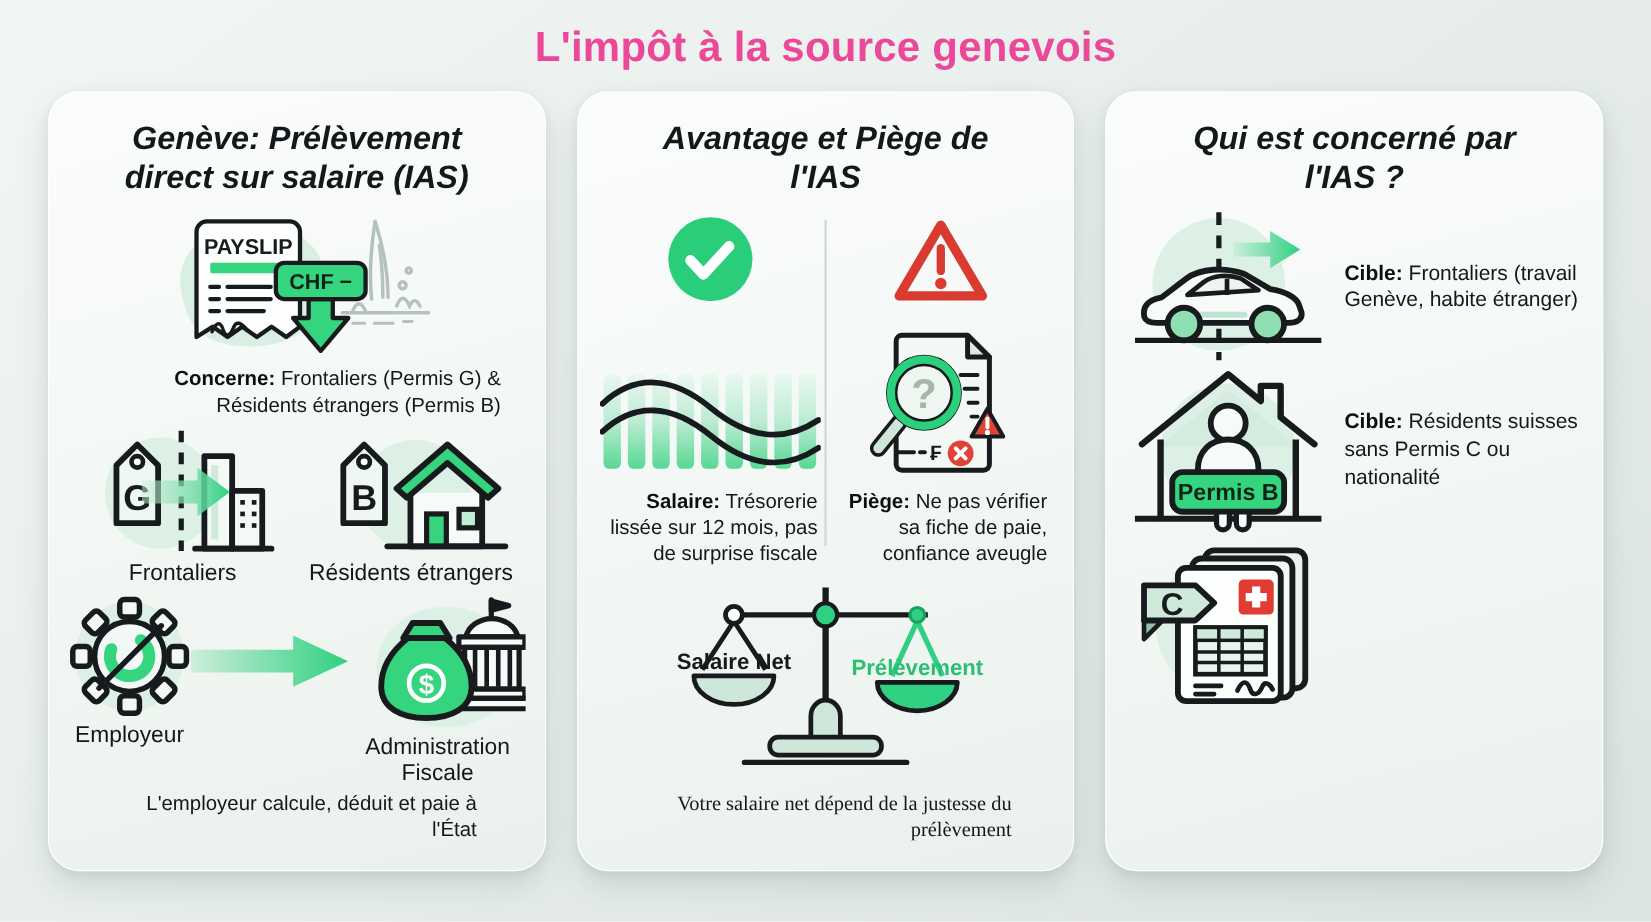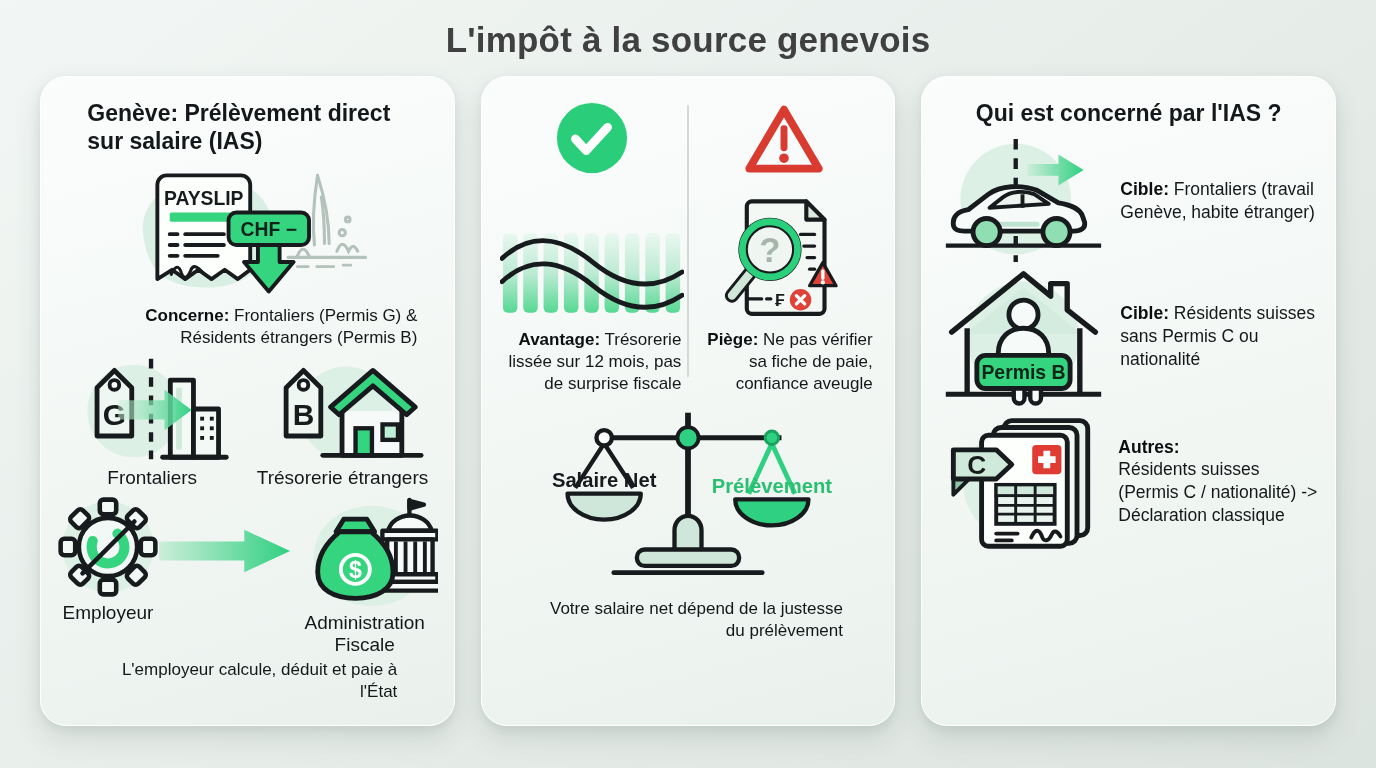--- a/index.html
+++ b/index.html
@@ -3,31 +3,31 @@
 <meta charset="utf-8">
 <style>
   html,body{margin:0;padding:0;}
   body{
     width:1376px;height:768px;overflow:hidden;
     background:linear-gradient(145deg,#f2f6f4 0%,#e6ede9 55%,#dce4e0 100%);
     font-family:"Liberation Sans",sans-serif;color:#15181a;
   }
   .title{
     text-align:center;font-size:35px;font-weight:bold;margin:20px 0 16px;
-    letter-spacing:.2px;color:#404040;
+    letter-spacing:.2px;color:#ec4899;
   }
   .cards{display:flex;gap:26px;padding:0 40px;height:650px;}
   .card{
     flex:1;box-sizing:border-box;overflow:hidden;
     background:linear-gradient(165deg,#fbfdfc 0%,#f1f6f3 60%,#eaf1ed 100%);
     border:1px solid #ffffff;border-radius:26px;
     box-shadow:0 12px 26px rgba(70,95,82,.16),0 3px 8px rgba(70,95,82,.08);
     padding:18px 16px;display:flex;flex-direction:column;align-items:center;
   }
-  .card h2{font-size:23px;font-weight:bold;line-height:1.22;margin:4px 0 8px;max-width:320px;}
+  .card h2{font-size:27px;font-weight:bold;text-align:center;line-height:1.22;margin:4px 0 8px;max-width:320px;font-style:italic;}
   .body-text{font-size:17px;line-height:1.3;text-align:right;margin:4px 0;max-width:340px;}
   .icon-caption{font-size:19px;font-weight:normal;text-align:center;line-height:1.12;margin-top:4px;}
   svg text{font-family:"Liberation Sans",sans-serif;}
 
   
   .pair-row{display:flex;justify-content:space-between;width:100%;margin-top:2px;}
   .pair-row figure{margin:0;display:flex;flex-direction:column;align-items:center;flex:1;}
   .flow-row{display:flex;justify-content:space-between;align-items:flex-start;width:100%;margin-top:8px;}
   .flow-item{display:flex;flex-direction:column;align-items:center;}
   .flow-arrow{margin-top:30px;}
@@ -134,21 +134,21 @@
             <rect x="98" y="76" width="17" height="28" fill="#35d57f" stroke="#181b1d" stroke-width="4.5"></rect>
             <rect x="126" y="72" width="16" height="16" fill="#bfeed6" stroke="#181b1d" stroke-width="4.5"></rect>
             <path d="M64,104 h102" stroke="#181b1d" stroke-width="5" stroke-linecap="round"></path>
           </g>
           <g>
             <polygon points="26,34 44,16 62,34 62,84 26,84" fill="#eef7f2" stroke="#181b1d" stroke-width="5" stroke-linejoin="round"></polygon>
             <circle cx="44" cy="31" r="5" fill="#ffffff" stroke="#181b1d" stroke-width="4"></circle>
             <text x="44" y="73" text-anchor="middle" font-size="31" font-weight="bold" fill="#181b1d">B</text>
           </g>
         </svg>
-        <figcaption class="icon-caption">Trésorerie étrangers</figcaption>
+        <figcaption class="icon-caption">Résidents étrangers</figcaption>
       </figure>
     </div>
 
     <div class="flow-row">
       <div class="flow-item">
         <svg width="102" height="102" viewBox="0 0 112 112">
           <circle cx="56" cy="56" r="50" fill="#dcf0e5"></circle>
           <g fill="#f2f8f5" stroke="#181b1d" stroke-width="5">
             <rect x="47" y="4" width="18" height="16" rx="4"></rect>
             <rect x="47" y="4" width="18" height="16" rx="4" transform="rotate(45 56 56)"></rect>
@@ -197,20 +197,21 @@
           </g>
         </svg>
         <div class="icon-caption admin-caption">Administration Fiscale</div>
       </div>
     </div>
 
     <p class="body-text" style="max-width:300px;">L'employeur calcule, déduit et paie à l'État</p>
   </section>
 
   <section class="card">
+    <h2>Avantage et Piège de l'IAS</h2>
 
     <div class="pc-grid">
       <div class="pc-col">
         <div class="pc-icons">
           <svg width="74" height="74" viewBox="0 0 76 76">
             <circle cx="38" cy="38" r="36" fill="#29cd7a"></circle>
             <path d="M21,39 l11,12 22,-24" stroke="#ffffff" stroke-width="9" fill="none" stroke-linecap="round" stroke-linejoin="round"></path>
           </svg>
           <svg width="184" height="92" viewBox="0 0 190 94">
             <defs>
@@ -228,21 +229,21 @@
               <rect x="87" y="6" width="15" height="82" rx="5"></rect>
                 <rect x="108" y="6" width="15" height="82" rx="5"></rect>
               <rect x="129" y="6" width="15" height="82" rx="5"></rect>
                 <rect x="150" y="6" width="15" height="82" rx="5"></rect>
               <rect x="171" y="6" width="15" height="82" rx="5"></rect>
             </g>
             <path d="M2,32 C30,6 62,8 96,36 C128,62 158,66 188,46" stroke="#181b1d" stroke-width="5" fill="none" stroke-linecap="round"></path>
             <path d="M2,56 C30,30 62,32 96,60 C128,86 158,90 188,70" stroke="#181b1d" stroke-width="5" fill="none" stroke-linecap="round"></path>
           </svg>
         </div>
-        <p class="body-text pc-text"><b>Avantage:</b> <span>Trésorerie lissée sur 12 mois, pas de surprise fiscale</span></p>
+        <p class="body-text pc-text"><b>Salaire:</b> <span>Trésorerie lissée sur 12 mois, pas de surprise fiscale</span></p>
       </div>
 
       <div class="pc-divider"></div>
 
       <div class="pc-col">
         <div class="pc-icons">
           <svg width="90" height="78" viewBox="0 0 100 90">
             <path d="M50,10 L90,78 H10 Z" stroke="#d93b31" stroke-width="9" fill="none" stroke-linejoin="round"></path>
             <path d="M50,32 v22" stroke="#d93b31" stroke-width="8" stroke-linecap="round"></path>
             <circle cx="50" cy="66" r="5.5" fill="#d93b31"></circle>
@@ -292,21 +293,21 @@
       <path d="M165,49 V122" stroke="#181b1d" stroke-width="6"></path>
       <text x="78" y="89" text-anchor="middle" font-size="21" font-weight="bold" fill="#181b1d">Salaire Net</text>
       <text x="252" y="95" text-anchor="middle" font-size="21" font-weight="bold" fill="#2bbf72">Prélèvement</text>
       <path d="M40,96 a38,27 0 0 0 76,0 z" fill="#cfe7da" stroke="#181b1d" stroke-width="4.5" stroke-linejoin="round"></path>
       <path d="M214,102 a38,27 0 0 0 76,0 z" fill="#2fd081" stroke="#181b1d" stroke-width="4.5" stroke-linejoin="round"></path>
       <path d="M151,156 v-22 a14,15 0 0 1 28,0 v22 z" fill="#cfe7da" stroke="#181b1d" stroke-width="4.5"></path>
       <rect x="112" y="154" width="106" height="17" rx="8" fill="#cfe7da" stroke="#181b1d" stroke-width="4.5"></rect>
       <path d="M88,178 H242" stroke="#181b1d" stroke-width="5" stroke-linecap="round"></path>
     </svg>
 
-    <p class="body-text" style="max-width:310px;">Votre salaire net dépend de la justesse du prélèvement</p>
+    <p class="body-text" style="max-width:310px;font-family:Liberation Serif, serif;">Votre salaire net dépend de la justesse du prélèvement</p>
   </section>
 
   <section class="card">
     <h2>Qui est concerné par l'IAS ?</h2>
 
     <div class="who-rows">
 
       <div class="who-row">
         <svg width="170" height="131" viewBox="0 0 175 135">
           <defs>
@@ -368,19 +369,18 @@
             <text x="36" y="69" text-anchor="middle" font-size="27" font-weight="bold" fill="#181b1d">C</text>
           </g>
           <g>
             <rect x="56" y="80" width="60" height="40" fill="#e9f4ee" stroke="#181b1d" stroke-width="4"></rect>
             <rect x="56" y="80" width="60" height="11" fill="#cfe9db" stroke="#181b1d" stroke-width="3"></rect>
             <path d="M76,80 v40 M96,80 v40 M56,101 h60 M56,110 h60" stroke="#181b1d" stroke-width="3"></path>
           </g>
           <path d="M56,130 h22 M56,137 h16" stroke="#181b1d" stroke-width="4" stroke-linecap="round"></path>
           <path d="M92,134 c4,-9 8,-9 11,-1 c2,6 7,5 10,-2 c2,-5 6,-4 9,2" fill="none" stroke="#181b1d" stroke-width="4" stroke-linecap="round"></path>
         </svg>
-        <p class="who-text"><b class="b-block">Autres:</b><span>Résidents suisses (Permis C / nationalité) -&gt; Déclaration classique</span></p>
       </div>
 
     </div>
   </section>
 
 </div>
 
 </body></html>

